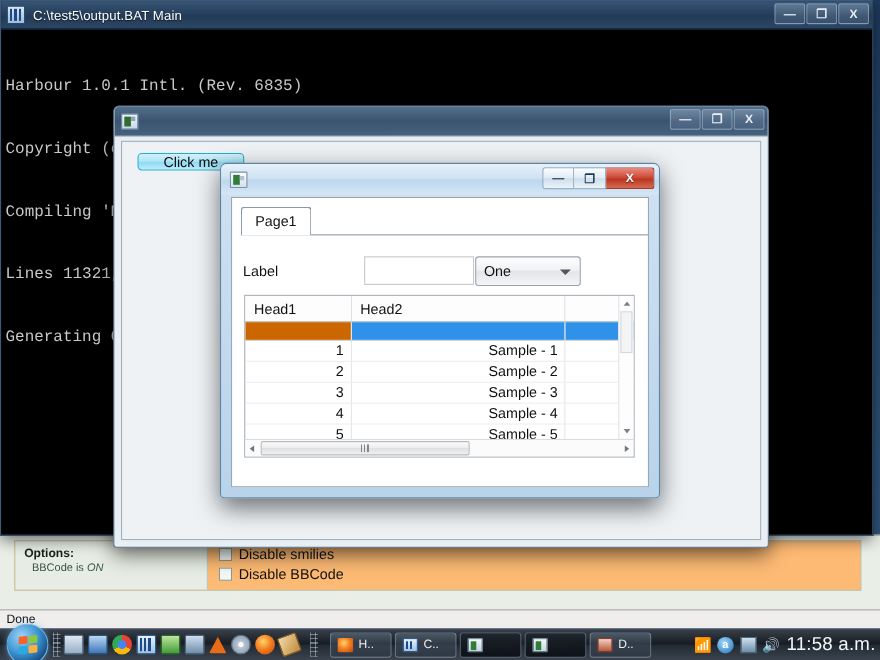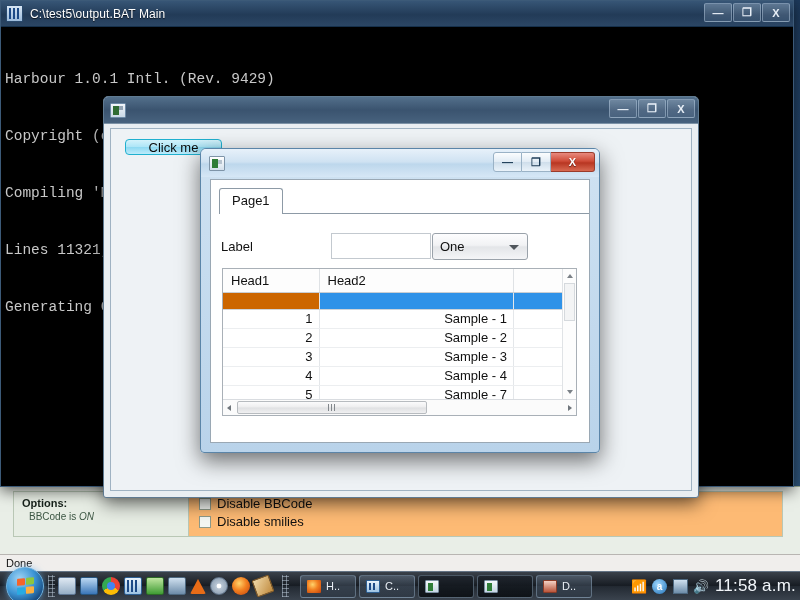--- a/index.html
+++ b/index.html
@@ -355,25 +355,25 @@
     <div class="forum-table">
       <div class="forum-left">
         <div class="forum-opt-title">Options:</div>
         <div class="forum-opt-sub">
           <span>BBCode is </span><i>ON</i>
         </div>
       </div>
       <div class="forum-right">
         <label class="fchk">
           <span class="box"></span>
-          <span class="lbl">Disable BBCode</span>
+          <span class="lbl">Disable smilies</span>
         </label>
         <label class="fchk">
           <span class="box"></span>
-          <span class="lbl">Disable smilies</span>
+          <span class="lbl">Disable BBCode</span>
         </label>
       </div>
     </div>
   </div>
 
   <div class="statusbar-browser">
     <span>Done</span>
   </div>
 
   <div id="console-win">
@@ -382,21 +382,21 @@
           <i></i>
         </span>
       <span class="console-title-text">C:\test5\output.BAT Main</span>
       <div class="win-btns">
         <div class="wbtn">—</div>
         <div class="wbtn">❐</div>
         <div class="wbtn close-inactive">X</div>
       </div>
     </div>
     <div class="console-body">
-      <div>Harbour 1.0.1 Intl. (Rev. 9429)</div>
+      <div>Harbour 1.0.1 Intl. (Rev. 6835)</div>
       <div>Copyright (c) 1999-2008, http://www.harbour-project.org/</div>
       <div>Compiling 'Main.prg'...</div>
       <div>Lines 11321, Functions/Procedures 3</div>
       <div>Generating C source output to 'Main.c'... Done.</div>
     </div>
   </div>
 
   <div id="app-win">
     <div class="app-title">
       <span class="app-icon"></span>
@@ -469,21 +469,21 @@
               <td class="c1">Sample - 3</td>
               <td class="c2"></td>
             </tr>
             <tr>
               <td class="c0">4</td>
               <td class="c1">Sample - 4</td>
               <td class="c2"></td>
             </tr>
             <tr>
               <td class="c0">5</td>
-              <td class="c1">Sample - 7</td>
+              <td class="c1">Sample - 5</td>
               <td class="c2"></td>
             </tr>
           </tbody>
         </table>
 
         <div class="vscroll">
           <span class="varrow up"></span>
           <div class="vthumb"></div>
           <span class="varrow dn"></span>
         </div>

